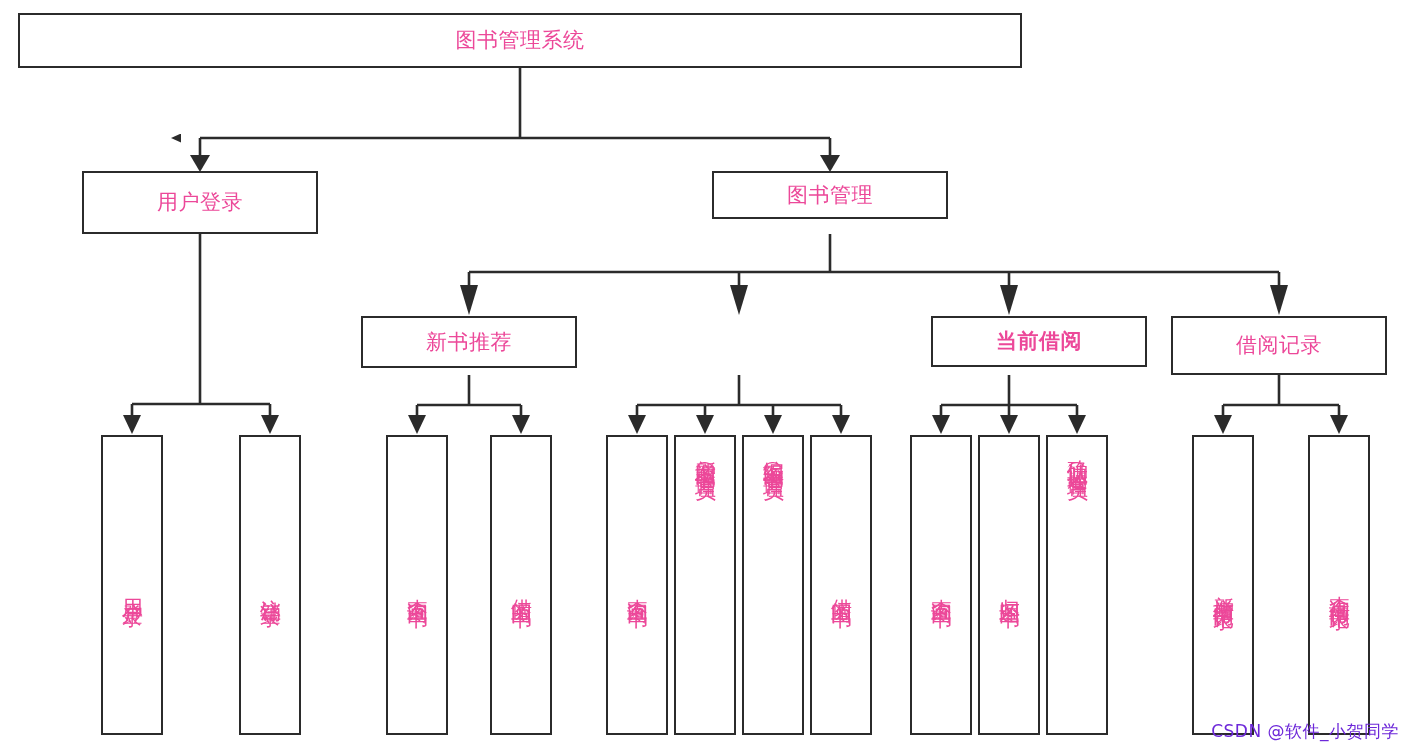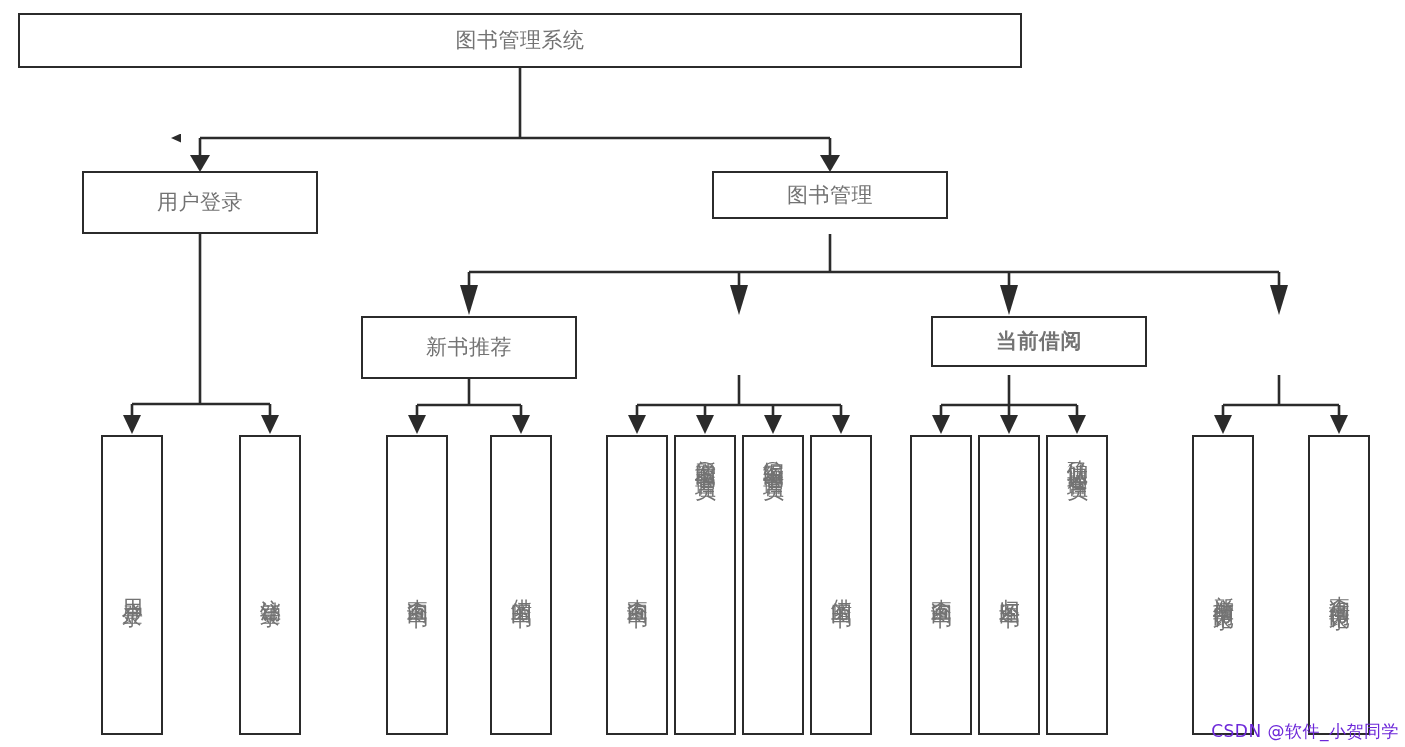--- a/index.html
+++ b/index.html
@@ -32,21 +32,21 @@
     display: flex;
     align-items: center;
     justify-content: center;
     color: #262626;
     z-index: 2;
   }
   .node-label {
     display: block;
     text-align: center;
     line-height: 1.18;
-    color: #737373;
+    color: #ec4899;
   }
   .h-node .node-label {
     font-size: 21px;
     letter-spacing: 0.5px;
   }
   .root .node-label {
     font-size: 21px;
   }
   .v-node {
     align-items: flex-start;
@@ -185,29 +185,32 @@
   </div>
 
   <div class="node h-node" style="left:82px; top:171px; width:236px; height:63px;">
     <span class="node-label">用户登录</span>
   </div>
 
   <div class="node h-node" style="left:712px; top:171px; width:236px; height:48px;">
     <span class="node-label">图书管理</span>
   </div>
 
-  <div class="node h-node" style="left:361px; top:316px; width:216px; height:63px;">
+  <div class="node h-node" style="left:361px; top:316px; width:216px; height:52px;">
     <span class="node-label">新书推荐</span>
   </div>
 
 
   <div class="node h-node" style="left:931px; top:316px; width:216px; height:51px;font-weight:bold;">
     <span class="node-label">当前借阅</span>
   </div>
 
+  <div class="node h-node" style="left:1171px; top:316px; width:216px; height:59px;">
+    <span class="node-label">借阅记录</span>
+  </div>
 
   <div class="node v-node center" style="left:101px; top:435px; width:62px; height:300px;">
     <span class="node-label">用户登录</span>
   </div>
 
   <div class="node v-node center" style="left:239px; top:435px; width:62px; height:300px;">
     <span class="node-label">注销登录</span>
   </div>
 
   <div class="node v-node center" style="left:386px; top:435px; width:62px; height:300px;">

